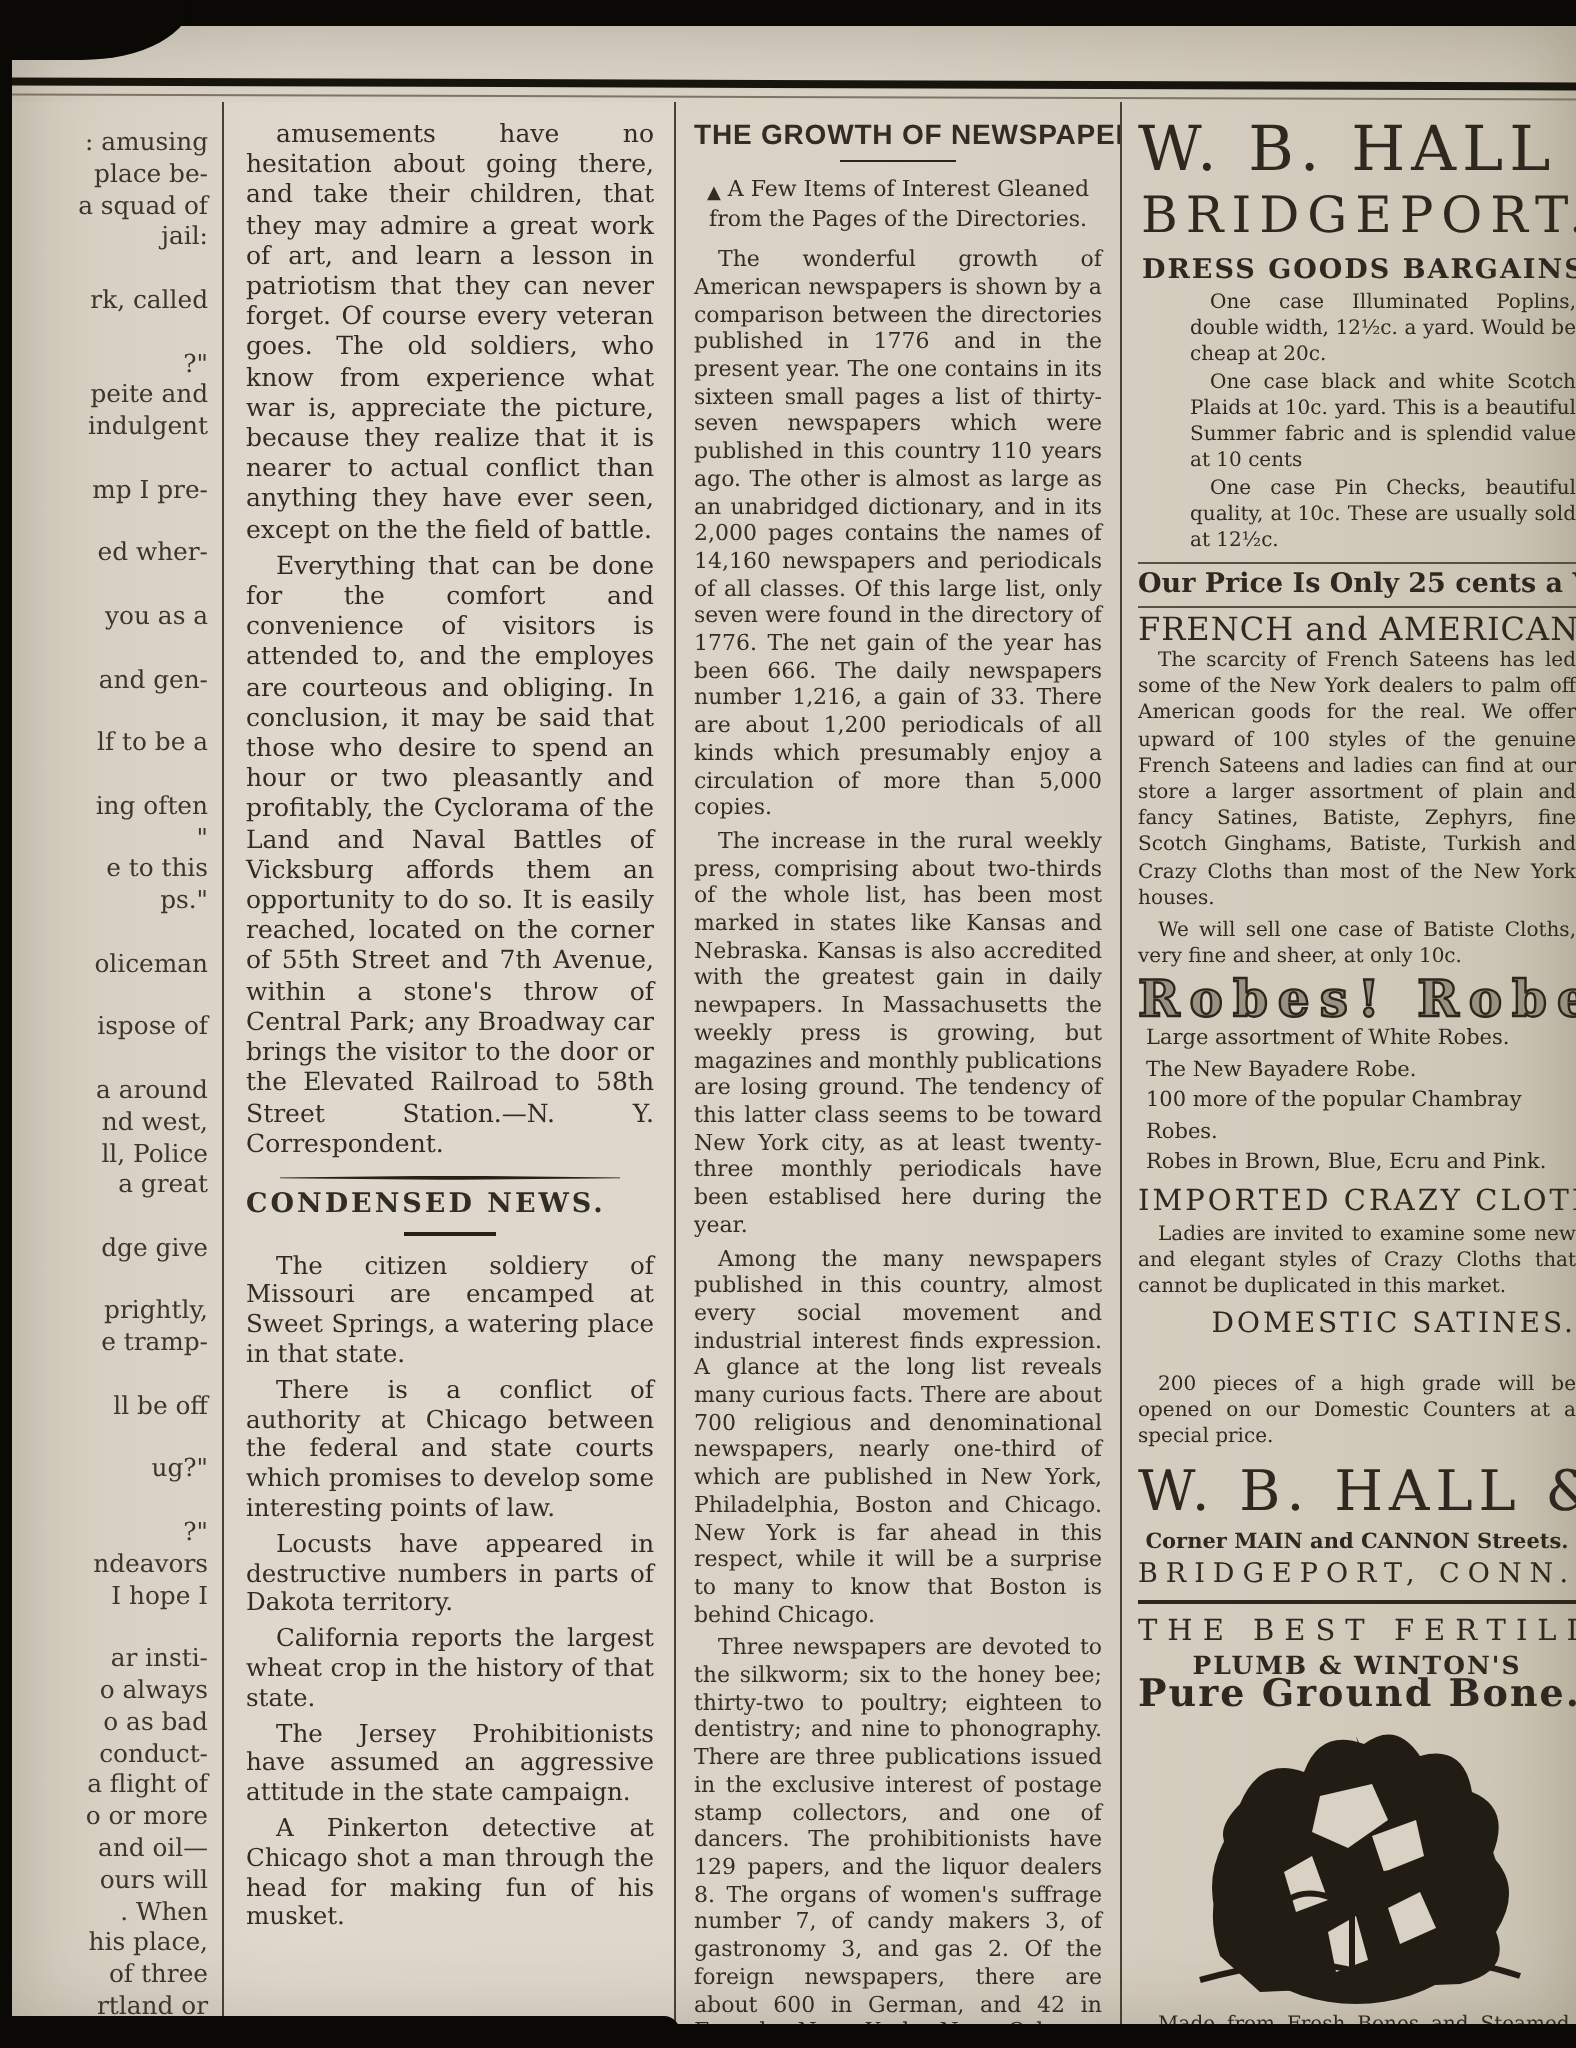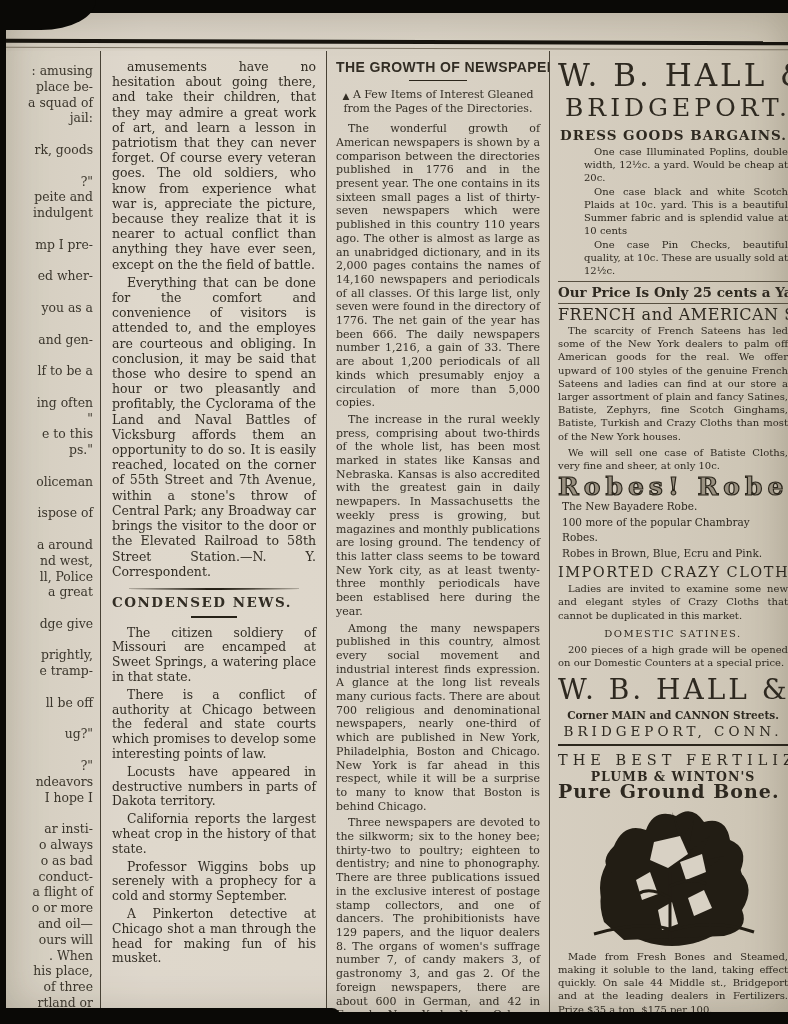--- a/index.html
+++ b/index.html
@@ -20,21 +20,21 @@
     background:#0a0906;border-bottom-right-radius:55px 30px;z-index:5;
   }
   .top-rule-thick{position:absolute;left:0;top:27px;width:100%;height:4px;background:#17140e;transform:rotate(.18deg);}
   .top-rule-thin{position:absolute;left:0;top:35px;width:100%;height:1px;background:#7d7464;transform:rotate(.18deg);}
   .cols{
     position:absolute;left:0;top:38px;right:0;bottom:0;
     display:flex;align-items:stretch;
   }
   .col{box-sizing:border-box;overflow:hidden;}
   .col1{
-    width:95px;border-right:1px solid #474135;
+    width:106px;border-right:1px solid #474135;
     padding:12px 7px 0 2px;text-align:right;
     font-size:12.4px;line-height:15.8px;color:#3b362c;
     background:rgba(255,250,240,.06);
   }
   .frag{min-height:15.8px;white-space:pre;}
   .col2{
     width:226px;border-right:1px solid #474135;
     padding:8px 10px 0 11px;text-align:justify;
     font-size:12.5px;line-height:15.2px;
     background:rgba(255,244,236,.12);
@@ -70,21 +70,21 @@
   .thin-rule{height:1px;background:#574f40;margin:4px 0;}
   .price-line{font-weight:bold;font-size:13.5px;white-space:nowrap;margin:3px 0;}
   .sateens-title{font-size:16px;white-space:nowrap;margin:4px 0 3px 0;letter-spacing:.5px;}
   .ad-par{text-indent:10px;text-align:justify;margin:0 0 3px 0;font-size:10px;line-height:13.2px;}
   .robes-title{
     font-size:25px;font-weight:bold;letter-spacing:5px;text-align:center;margin:8px 0 6px 0;
     color:#9a9181;-webkit-text-stroke:1.2px #2c271d;white-space:nowrap;
   }
   .robes-line{font-size:10.5px;line-height:15.5px;margin-left:4px;}
   .crazy-title{font-size:14.5px;letter-spacing:1.5px;text-align:center;margin:5px 0 3px 0;white-space:nowrap;}
-  .satines-title{font-size:10px;letter-spacing:1.5px;text-align:center;margin:5px 0 3px 0;}
+  .satines-title{font-size:14px;letter-spacing:1.5px;text-align:right;margin:5px 0 17px 0;}
   .hall-footer-title{font-size:28px;letter-spacing:3px;white-space:nowrap;line-height:34px;margin-top:4px;}
   .hall-footer-addr{font-weight:bold;font-size:10.5px;text-align:center;margin-top:2px;white-space:nowrap;}
   .hall-footer-city{font-size:13.5px;letter-spacing:4px;text-align:center;margin:3px 0 6px 0;white-space:nowrap;}
   .big-rule{height:1.5px;background:#2c271d;margin:4px 0 8px 0;}
   .fert-headline{font-size:14.5px;letter-spacing:5px;white-space:nowrap;margin:2px 0 3px 0;}
   .fert-brand{font-weight:bold;font-size:12.5px;letter-spacing:1px;text-align:center;}
   .fert-product{font-weight:bold;font-size:19px;text-align:left;letter-spacing:1px;margin:2px 0 4px 0;white-space:nowrap;}
   .fert-illo{display:block;margin:0 auto;}
   .bottom-bar{position:absolute;left:0;bottom:0;width:100%;height:12px;background:#0a0906;z-index:6;}
   .bottom-bar-left{position:absolute;left:0;bottom:8px;width:340px;height:8px;background:#0a0906;z-index:6;border-top-right-radius:8px;}
@@ -97,21 +97,21 @@
   <div class="top-rule-thin"></div>
 
   <div class="cols">
 
     <div class="col col1">
         <div class="frag">: amusing</div>
         <div class="frag">place be-</div>
         <div class="frag">a squad of</div>
         <div class="frag">jail:</div>
         <div class="frag"></div>
-        <div class="frag">rk, goods</div>
+        <div class="frag">rk, called</div>
         <div class="frag"></div>
         <div class="frag">?"</div>
         <div class="frag">peite and</div>
         <div class="frag">indulgent</div>
         <div class="frag"></div>
         <div class="frag">mp I pre-</div>
         <div class="frag"></div>
         <div class="frag">ed wher-</div>
         <div class="frag"></div>
         <div class="frag">you as a</div>
@@ -168,21 +168,21 @@
       <div class="news-head">
         <div class="news-rule-top"></div>
         <div class="news-title">CONDENSED NEWS.</div>
         <div class="news-rule-bot"></div>
       </div>
       <div>
           <div class="news-item">The citizen soldiery of Missouri are encamped at Sweet Springs, a watering place in that state.</div>
           <div class="news-item">There is a conflict of authority at Chicago between the federal and state courts which promises to develop some interesting points of law.</div>
           <div class="news-item">Locusts have appeared in destructive numbers in parts of Dakota territory.</div>
           <div class="news-item">California reports the largest wheat crop in the history of that state.</div>
-          <div class="news-item">Professor Wiggins bobs up serenely with a prophecy for a cold and stormy September.</div>
+          <div class="news-item">The Jersey Prohibitionists have assumed an aggressive attitude in the state campaign.</div>
           <div class="news-item">A Pinkerton detective at Chicago shot a man through the head for making fun of his musket.</div>
         </div>
     </div>
 
     <div class="col col3">
       <div class="art-title">THE GROWTH OF NEWSPAPERS.</div>
       <div class="art-title-rule"></div>
       <div class="art-sub">
         <span class="pointer">▲</span>
         <span>A Few Items of Interest Gleaned from the Pages of the Directories.</span>
@@ -204,20 +204,21 @@
           <div class="ad-item">One case Pin Checks, beautiful quality, at 10c. These are usually sold at 12½c.</div>
         </div>
       <div class="thin-rule"></div>
       <div class="price-line">Our Price Is Only  25 cents a Yard.</div>
       <div class="thin-rule"></div>
       <div class="sateens-title">FRENCH and AMERICAN SATEENS</div>
       <p class="ad-par">The scarcity of French Sateens has led some of the New York dealers to palm off American goods for the real.  We offer upward of 100 styles of the genuine French Sateens and ladies can find at our store a larger assortment of plain and fancy Satines, Batiste, Zephyrs, fine Scotch Ginghams, Batiste, Turkish and Crazy Cloths than most of the New York houses.</p>
       <p class="ad-par">We will sell one case of Batiste Cloths, very fine and sheer, at only 10c.</p>
       <div class="robes-title">Robes! Robes!</div>
       <div>
+          <div class="robes-line">Large assortment of White Robes.</div>
           <div class="robes-line">The New Bayadere Robe.</div>
           <div class="robes-line">100 more of the popular Chambray Robes.</div>
           <div class="robes-line">Robes in Brown, Blue, Ecru and Pink.</div>
         </div>
       <div class="crazy-title">IMPORTED CRAZY CLOTHS.</div>
       <p class="ad-par">Ladies are invited to examine some new and elegant styles of Crazy Cloths that cannot be duplicated in this market.</p>
       <div class="satines-title">DOMESTIC SATINES.</div>
       <p class="ad-par">200 pieces of a high grade will be opened on our Domestic Counters at a special price.</p>
       <div class="hall-footer-title">W. B. HALL &amp; CO</div>
       <div class="hall-footer-addr">Corner MAIN and CANNON Streets.</div>

